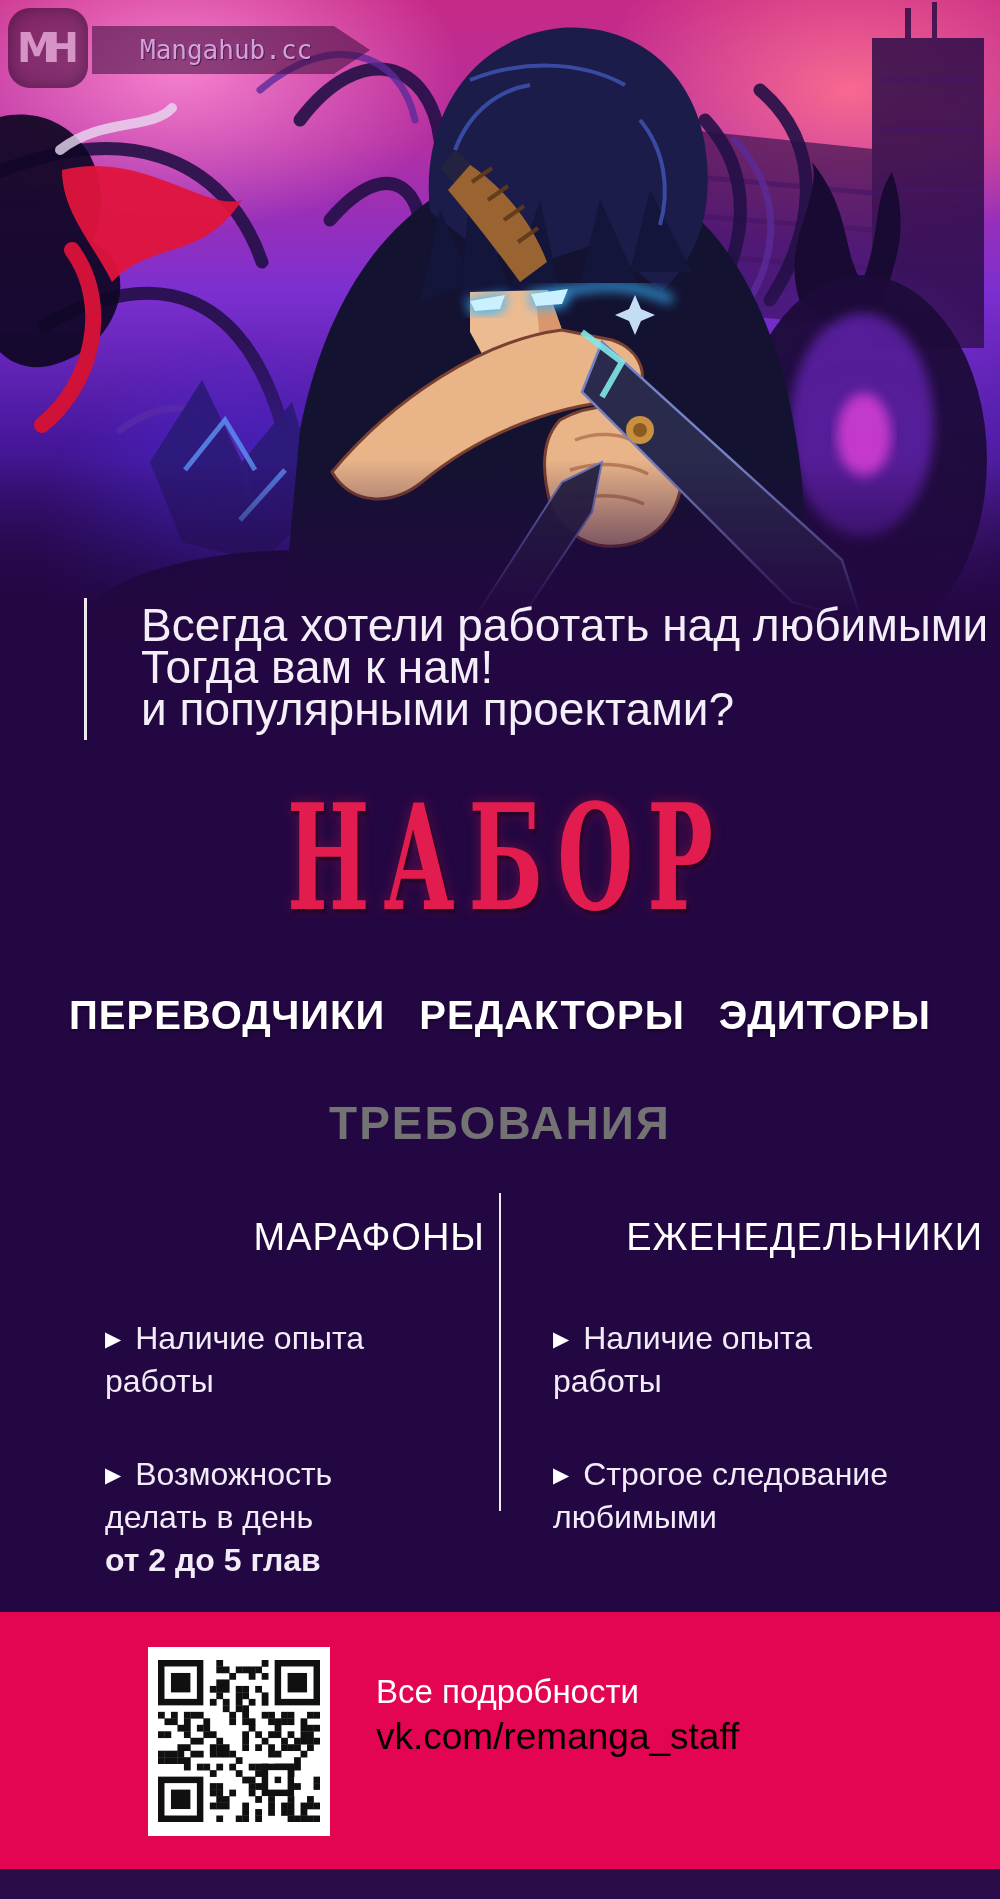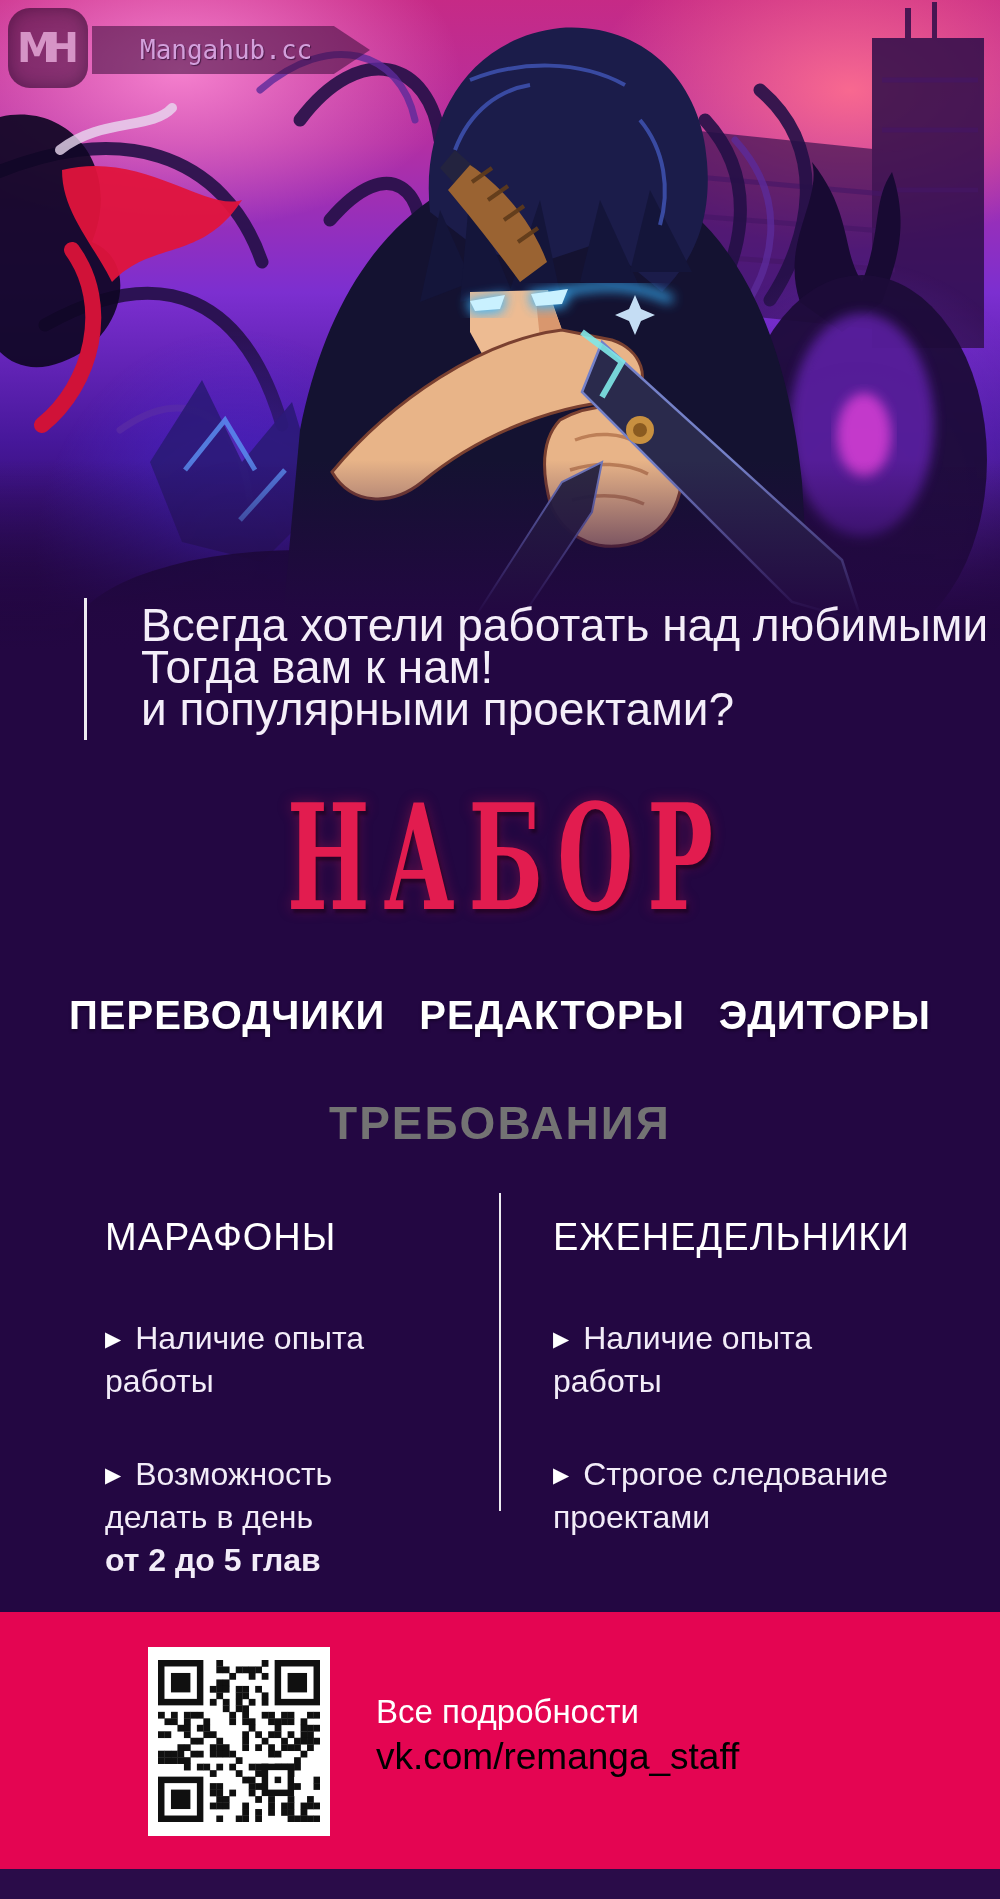--- a/index.html
+++ b/index.html
@@ -58,32 +58,32 @@
   
   .req-heading{
     position:absolute;left:0;top:1096px;width:1000px;text-align:center;
     font-size:46px;font-weight:bold;letter-spacing:2px;color:#737373;
   }
   
   .columns{position:absolute;left:0;top:1190px;width:1000px;height:380px;}
   .col{position:absolute;top:0;}
   .col-left{left:105px;width:380px;}
   .col-right{left:553px;width:430px;}
-  .col-title{font-size:38px;letter-spacing:1px;color:#fff;margin-top:26px;}
+  .col-title{font-size:38px;letter-spacing:1px;color:#fff;margin-top:26px;text-align:right;}
   .req-item{margin-top:58px;font-size:32px;line-height:43px;color:#f2ecf8;}
   .req-item + .req-item{margin-top:50px;}
   .req-item .bullet{font-size:21px;vertical-align:3px;margin-right:14px;color:#fff;}
   .req-item .bold-line{font-weight:bold;}
   .divider{position:absolute;left:499px;top:3px;width:2px;height:318px;background:rgba(255,255,255,.92);}
   
   .footer{position:absolute;left:0;top:1612px;width:1000px;height:257px;background:#e40552;}
   .qr-box{position:absolute;left:148px;top:35px;width:182px;height:189px;background:#ffffff;}
   .qr-box svg{position:absolute;left:10px;top:13px;}
   .footer-details{position:absolute;left:376px;top:58px;}
-  .footer-details .fline1{font-size:33px;line-height:44px;color:#fff;margin-top:20px;}
+  .footer-details .fline1{font-size:33px;line-height:44px;color:#fff;}
   .footer-details .fline2{font-size:37px;line-height:46px;color:#000000;}
   .bottom-strip{position:absolute;left:0;top:1869px;width:1000px;height:30px;background:#2a0c49;}
 </style>
 </head>
 <body>
 
 <div class="poster">
 
   <div class="hero">
     <svg width="1000" height="650" viewBox="0 0 1000 650" xmlns="http://www.w3.org/2000/svg">
@@ -277,21 +277,21 @@
     <div class="divider"></div>
 
     <div class="col col-right">
       <div class="col-title">ЕЖЕНЕДЕЛЬНИКИ</div>
       <div class="req-item">
         <div><span class="bullet">▶</span><span>Наличие опыта</span></div>
         <div>работы</div>
       </div>
       <div class="req-item">
         <div><span class="bullet">▶</span><span>Строгое следование</span></div>
-        <div>проектами</div>
+        <div>любимыми</div>
       </div>
     </div>
   </div>
 
   <div class="footer">
     <div class="qr-box">
       <svg id="qr-svg" width="162" height="162" viewBox="0 0 162 162" xmlns="http://www.w3.org/2000/svg">
           <g fill="#101010">
             <rect x="58.32" y="0.00" width="6.78" height="6.78"></rect>
             <rect x="103.68" y="0.00" width="6.78" height="6.78"></rect>

